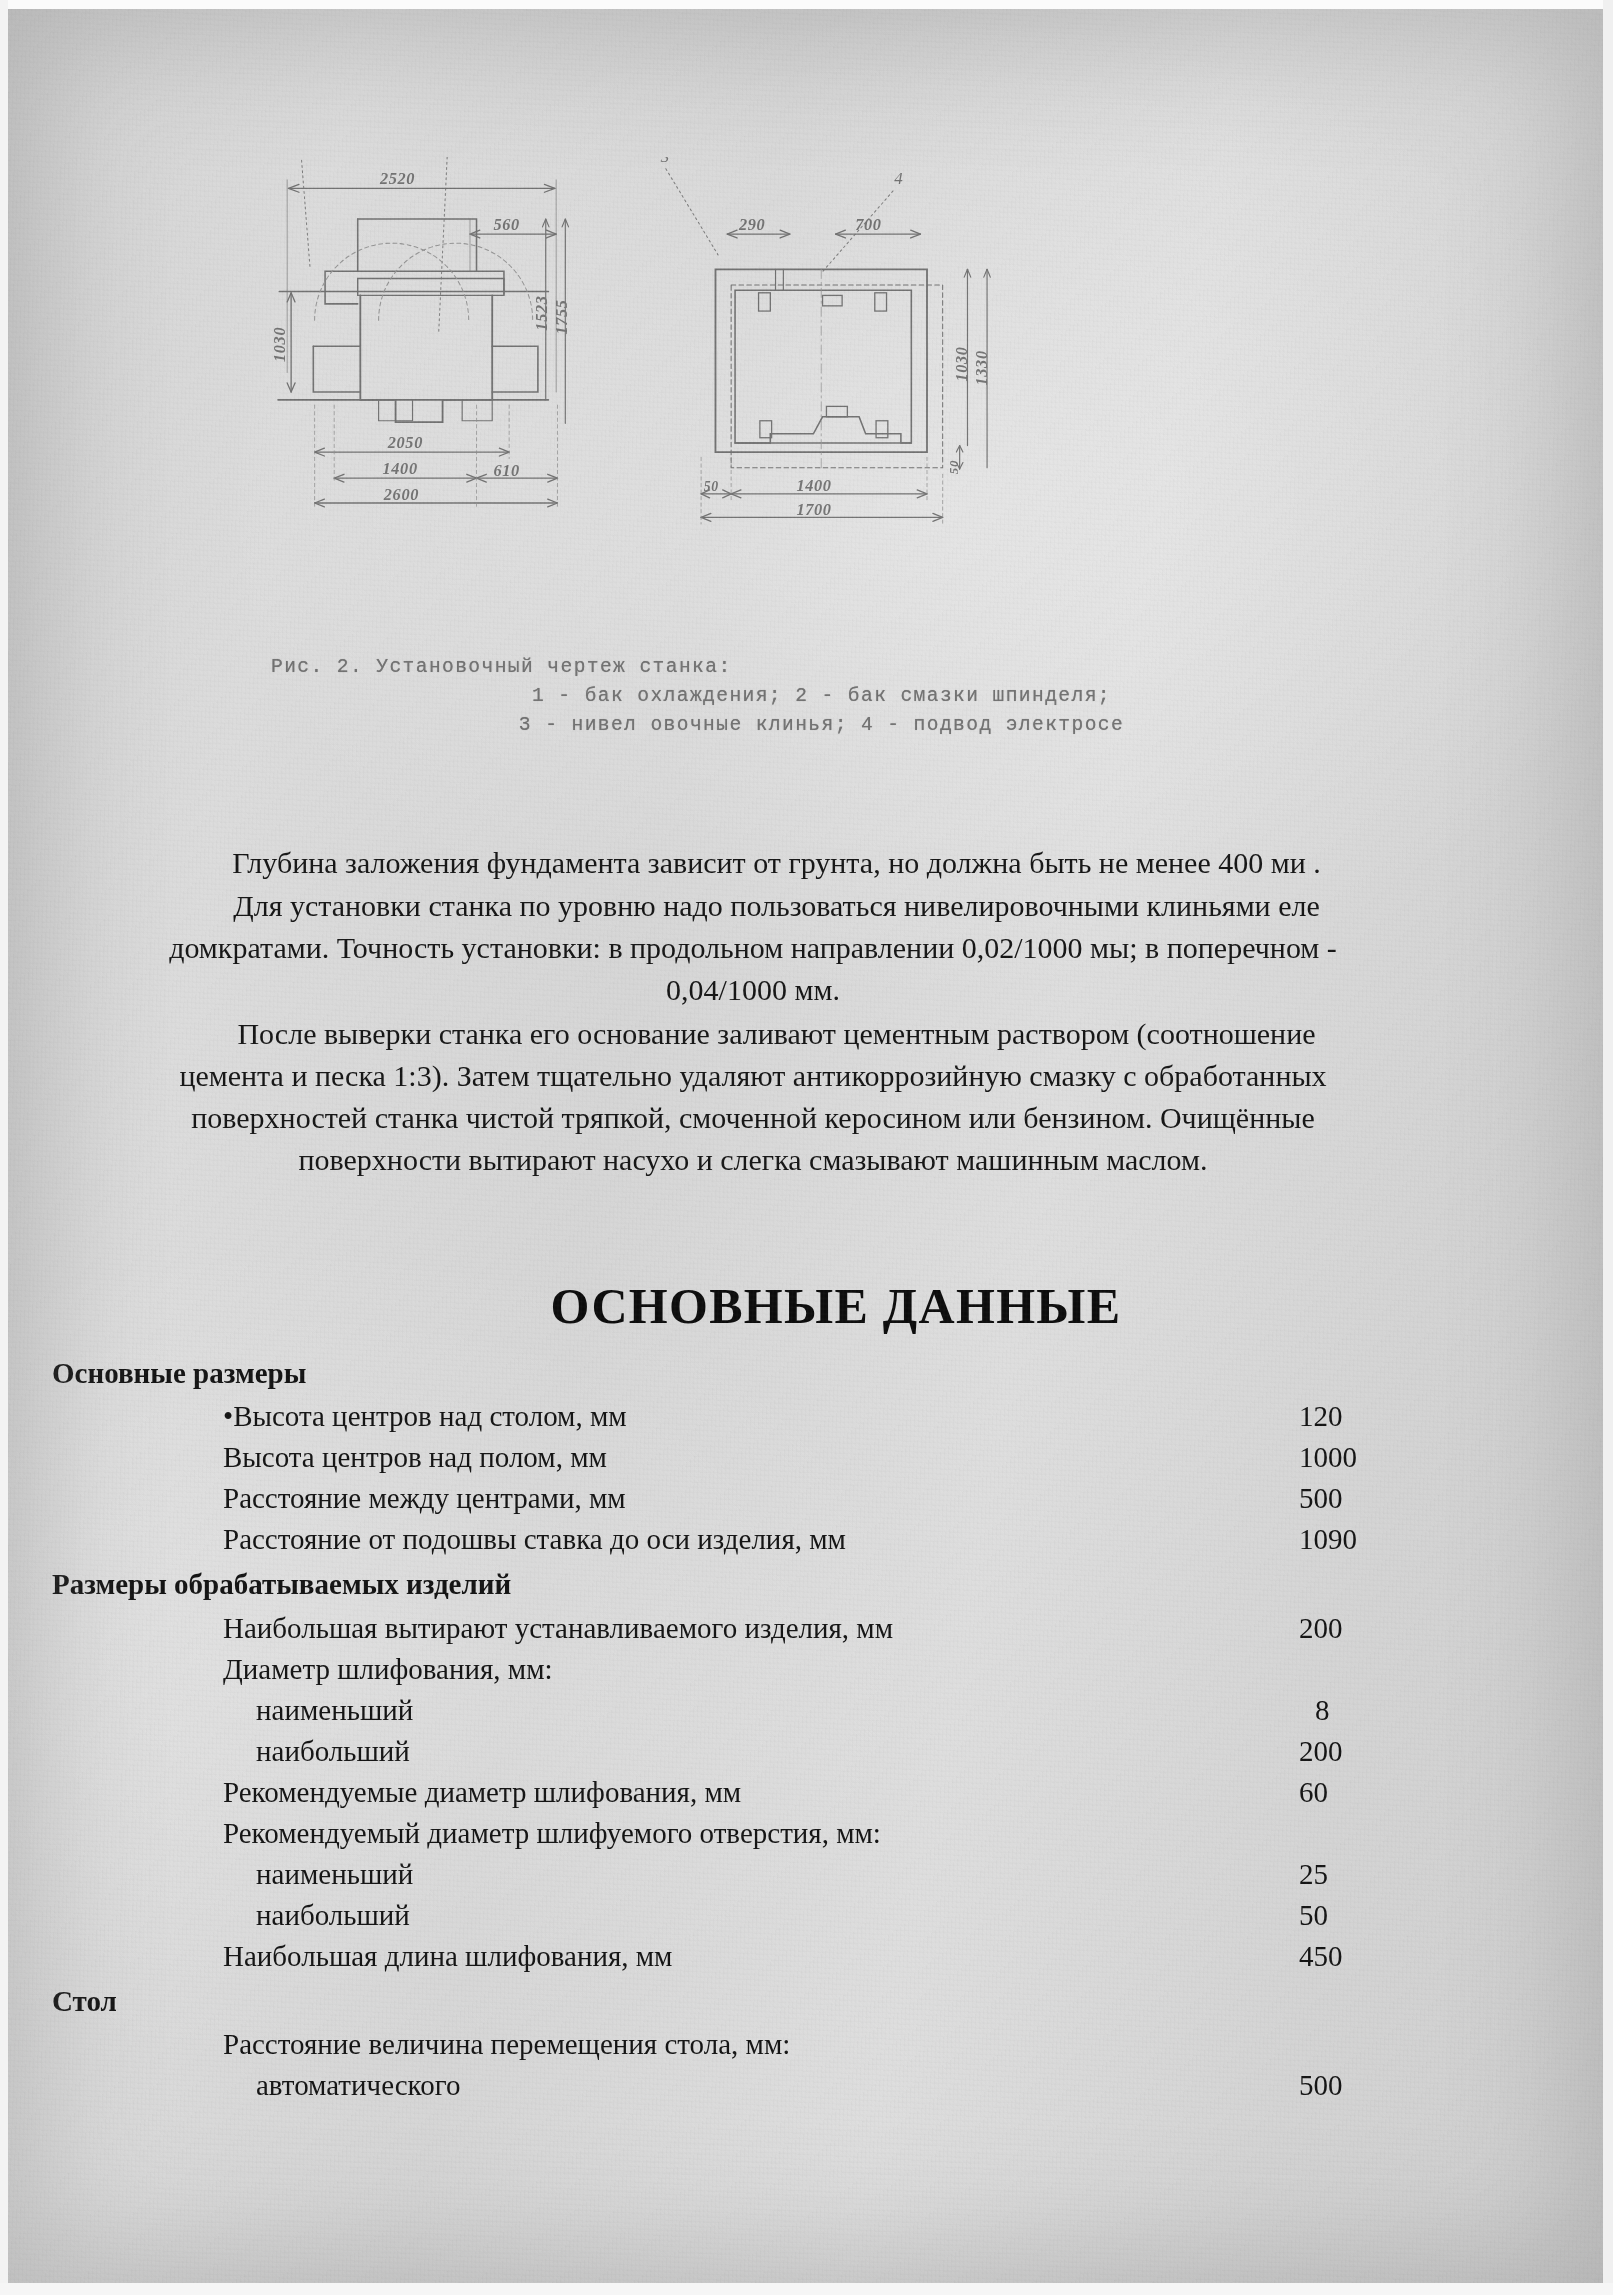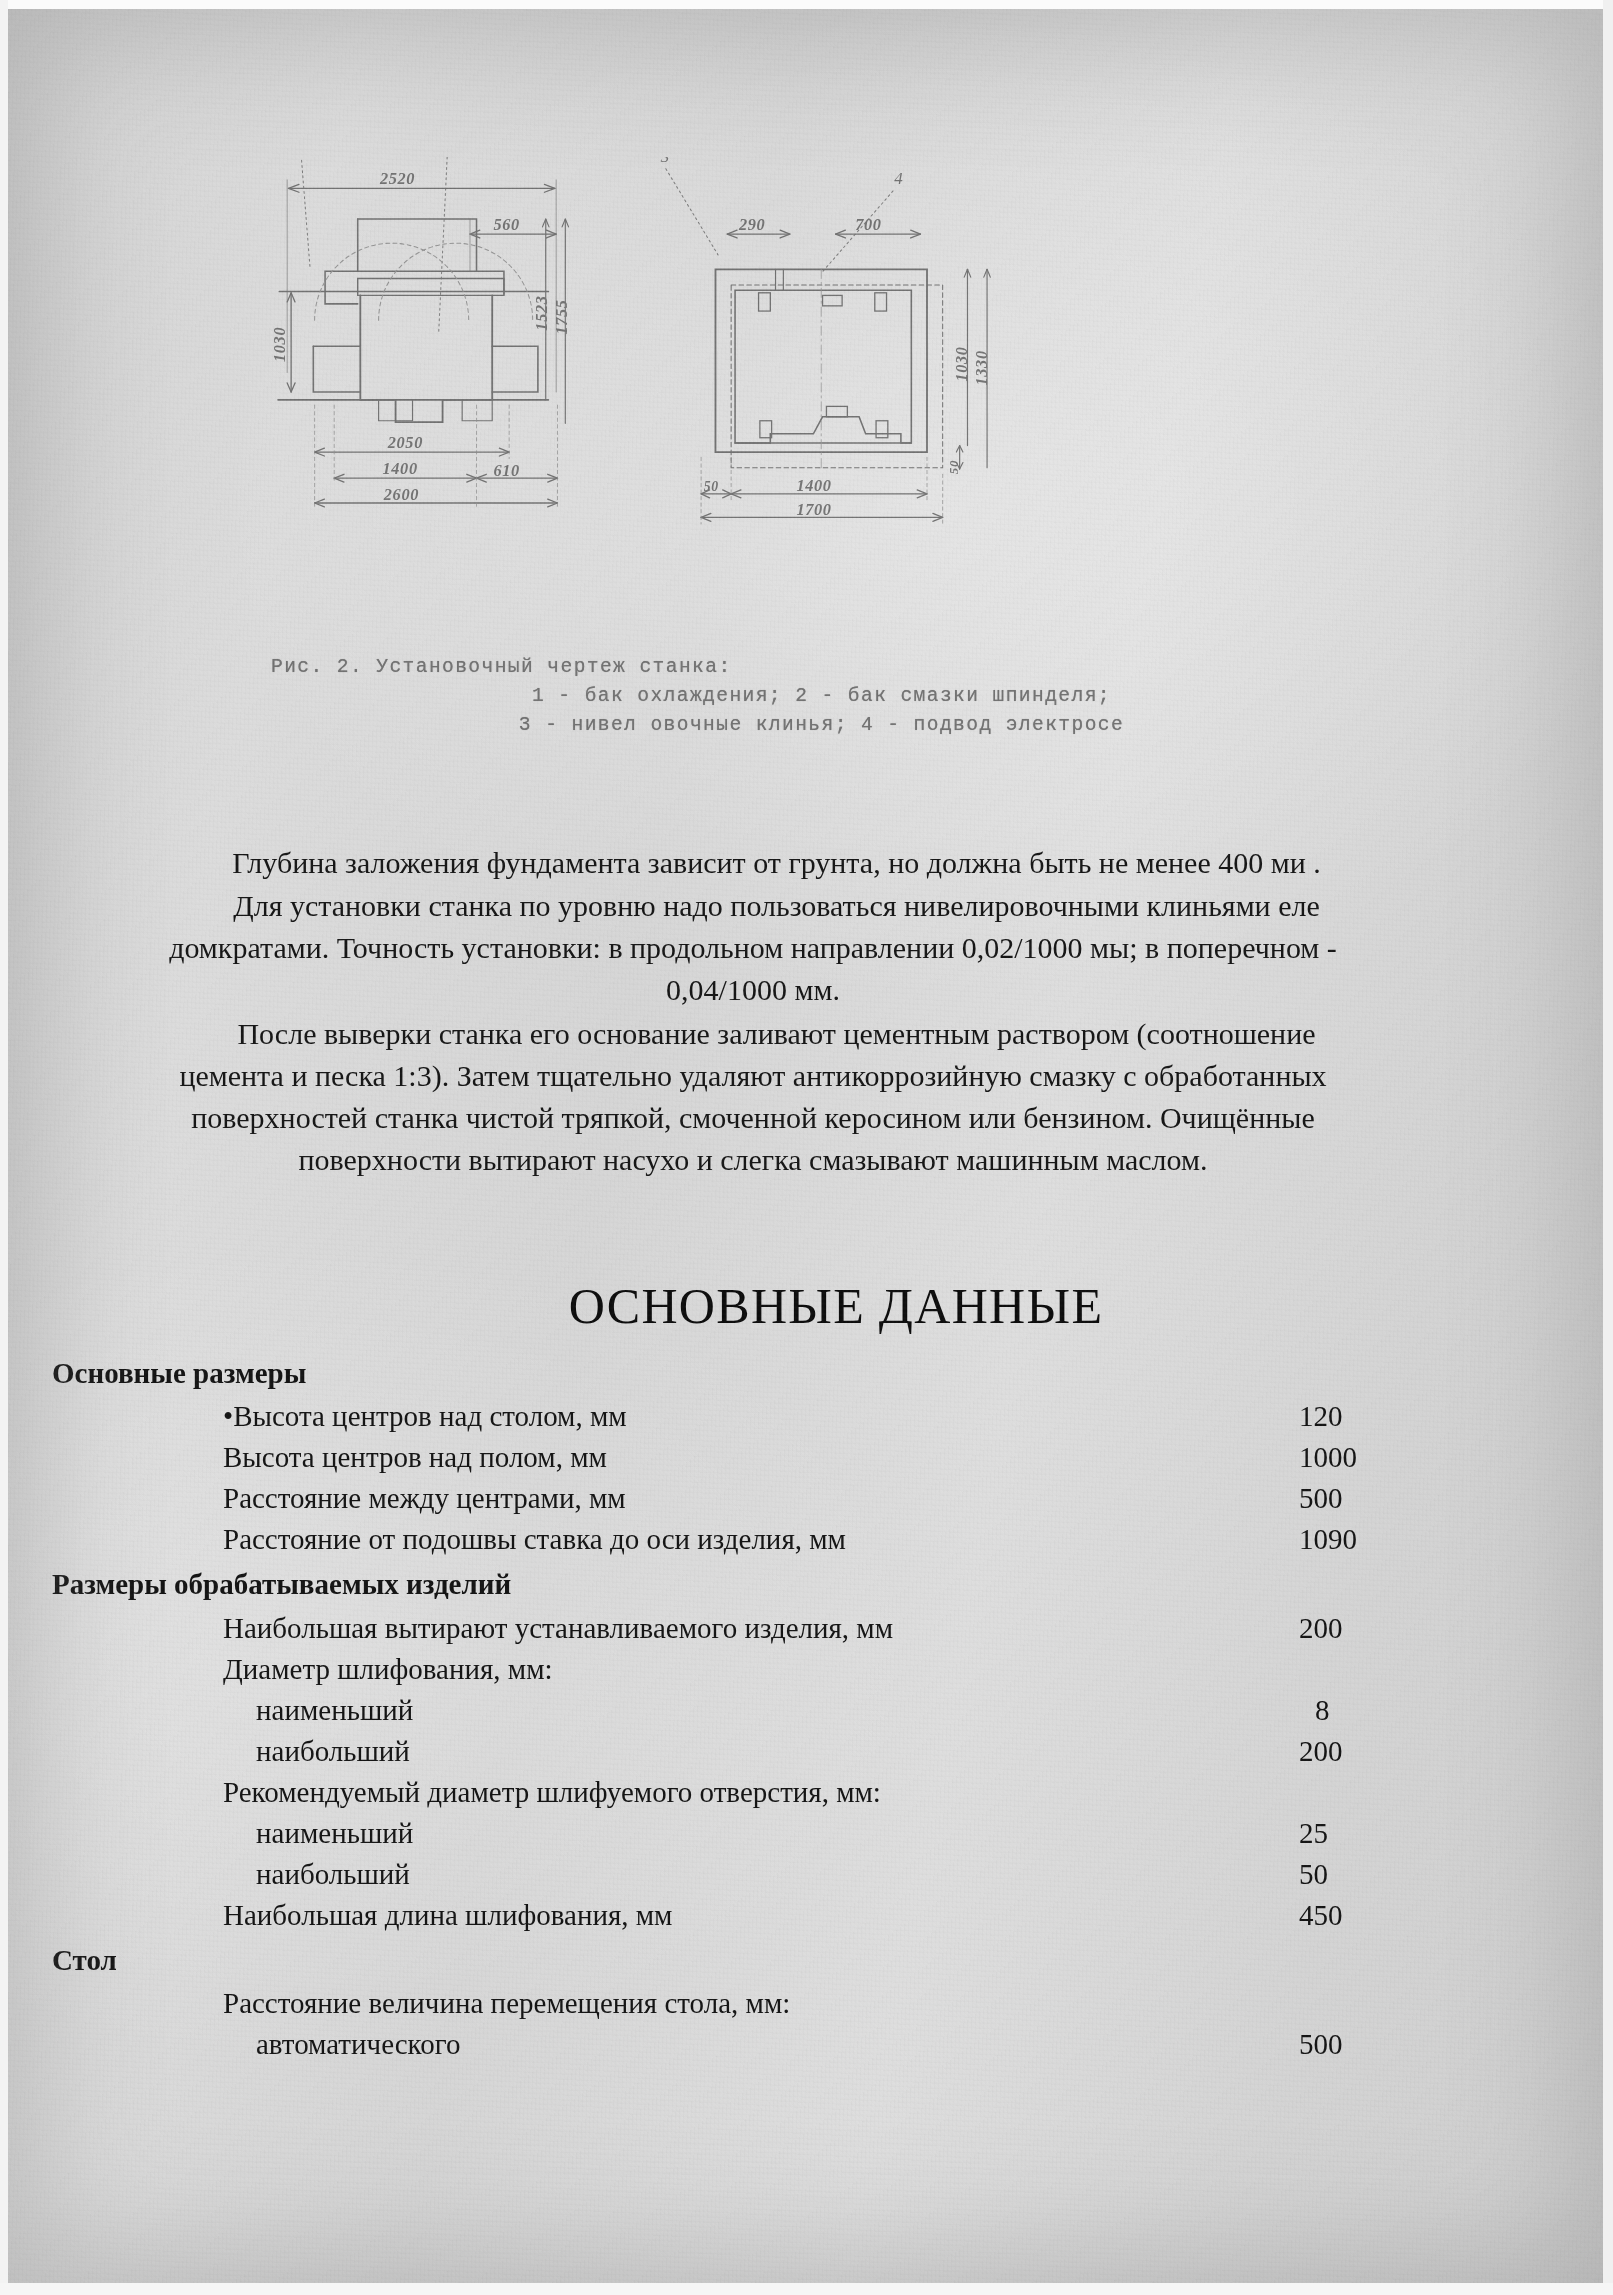--- a/index.html
+++ b/index.html
@@ -87,21 +87,21 @@
   #body-text p.indent { text-indent: 47px; }
 
   
   #main-heading {
     position: absolute;
     left: 0;
     top: 1277px;
     width: 1613px;
     text-align: center;
     font-size: 50px;
-    font-weight: normal;
+    font-weight: bold;
     letter-spacing: 1.3px;
     color: #0d0d0d;
   }
   #main-heading span { padding-left: 59px; }
 
   
   #spec-list {
     position: absolute;
     left: 0;
     top: 1349px;
@@ -316,20 +316,24 @@
     </div>
     <div class="spec-row">
       <span class="spec-label sub-indent">наименьший</span>
       <span class="spec-value narrow">8</span>
     </div>
     <div class="spec-row">
       <span class="spec-label sub-indent">наибольший</span>
       <span class="spec-value">200</span>
     </div>
     <div class="spec-row">
+      <span class="spec-label">Рекомендуемые диаметр шлифования, мм</span>
+      <span class="spec-value">60</span>
+    </div>
+    <div class="spec-row">
       <span class="spec-label">Рекомендуемый диаметр шлифуемого отверстия, мм:</span>
       <span class="spec-value"></span>
     </div>
     <div class="spec-row">
       <span class="spec-label sub-indent">наименьший</span>
       <span class="spec-value">25</span>
     </div>
     <div class="spec-row">
       <span class="spec-label sub-indent">наибольший</span>
       <span class="spec-value">50</span>

